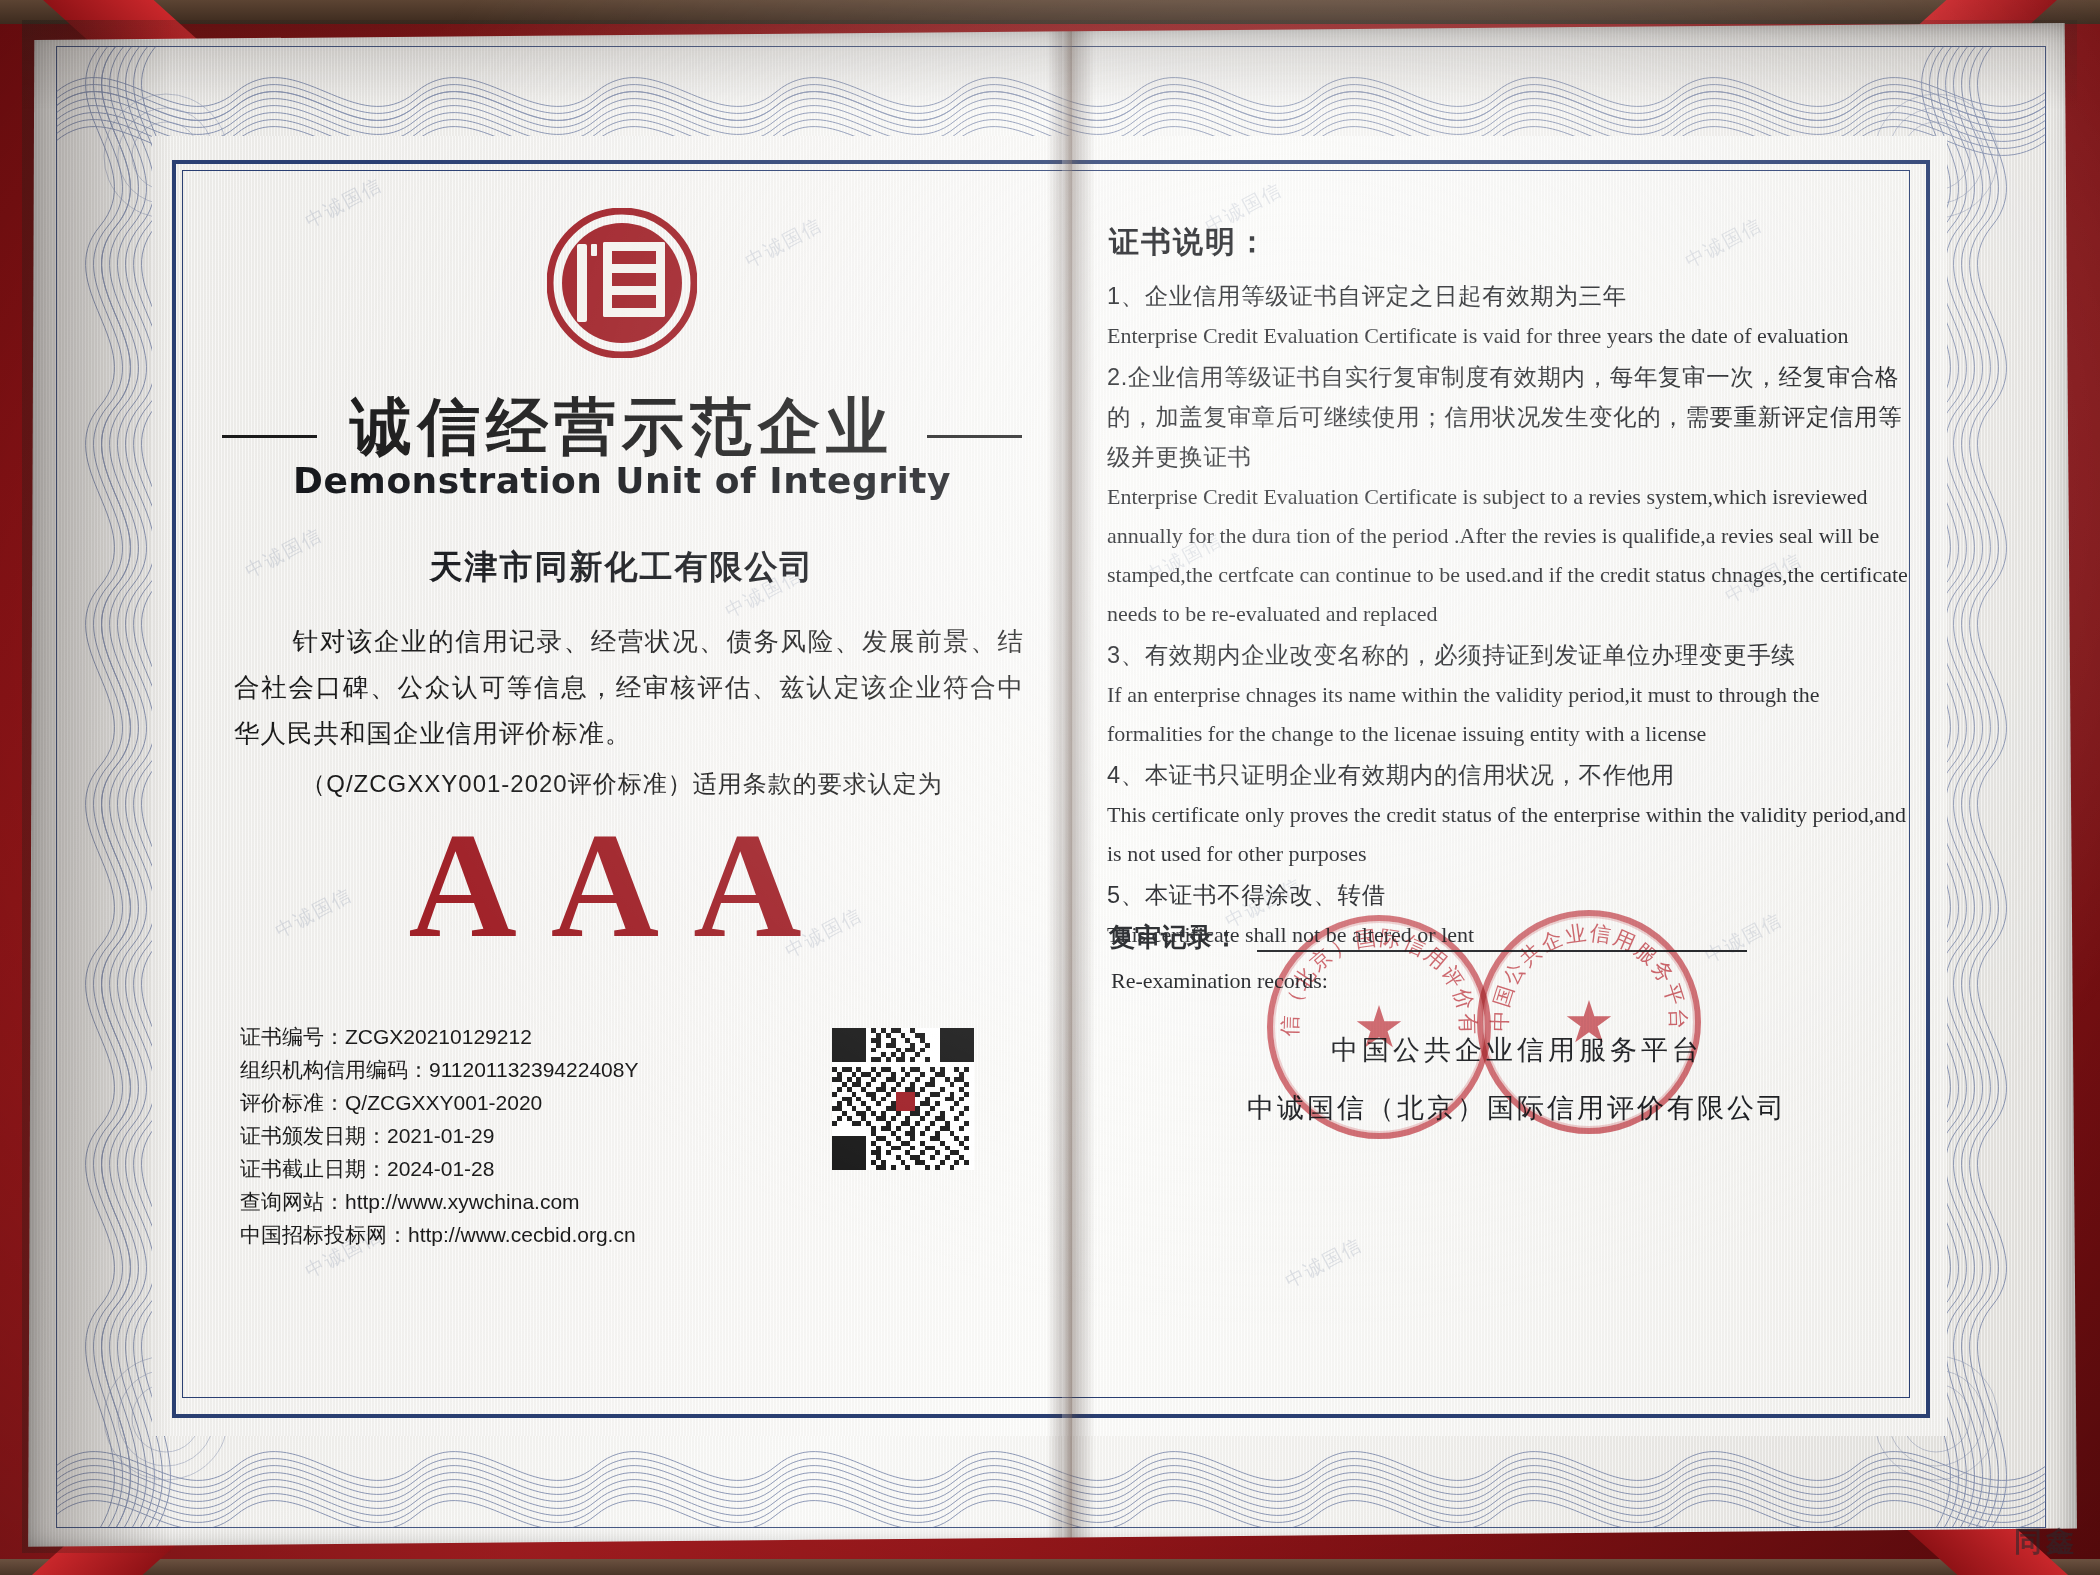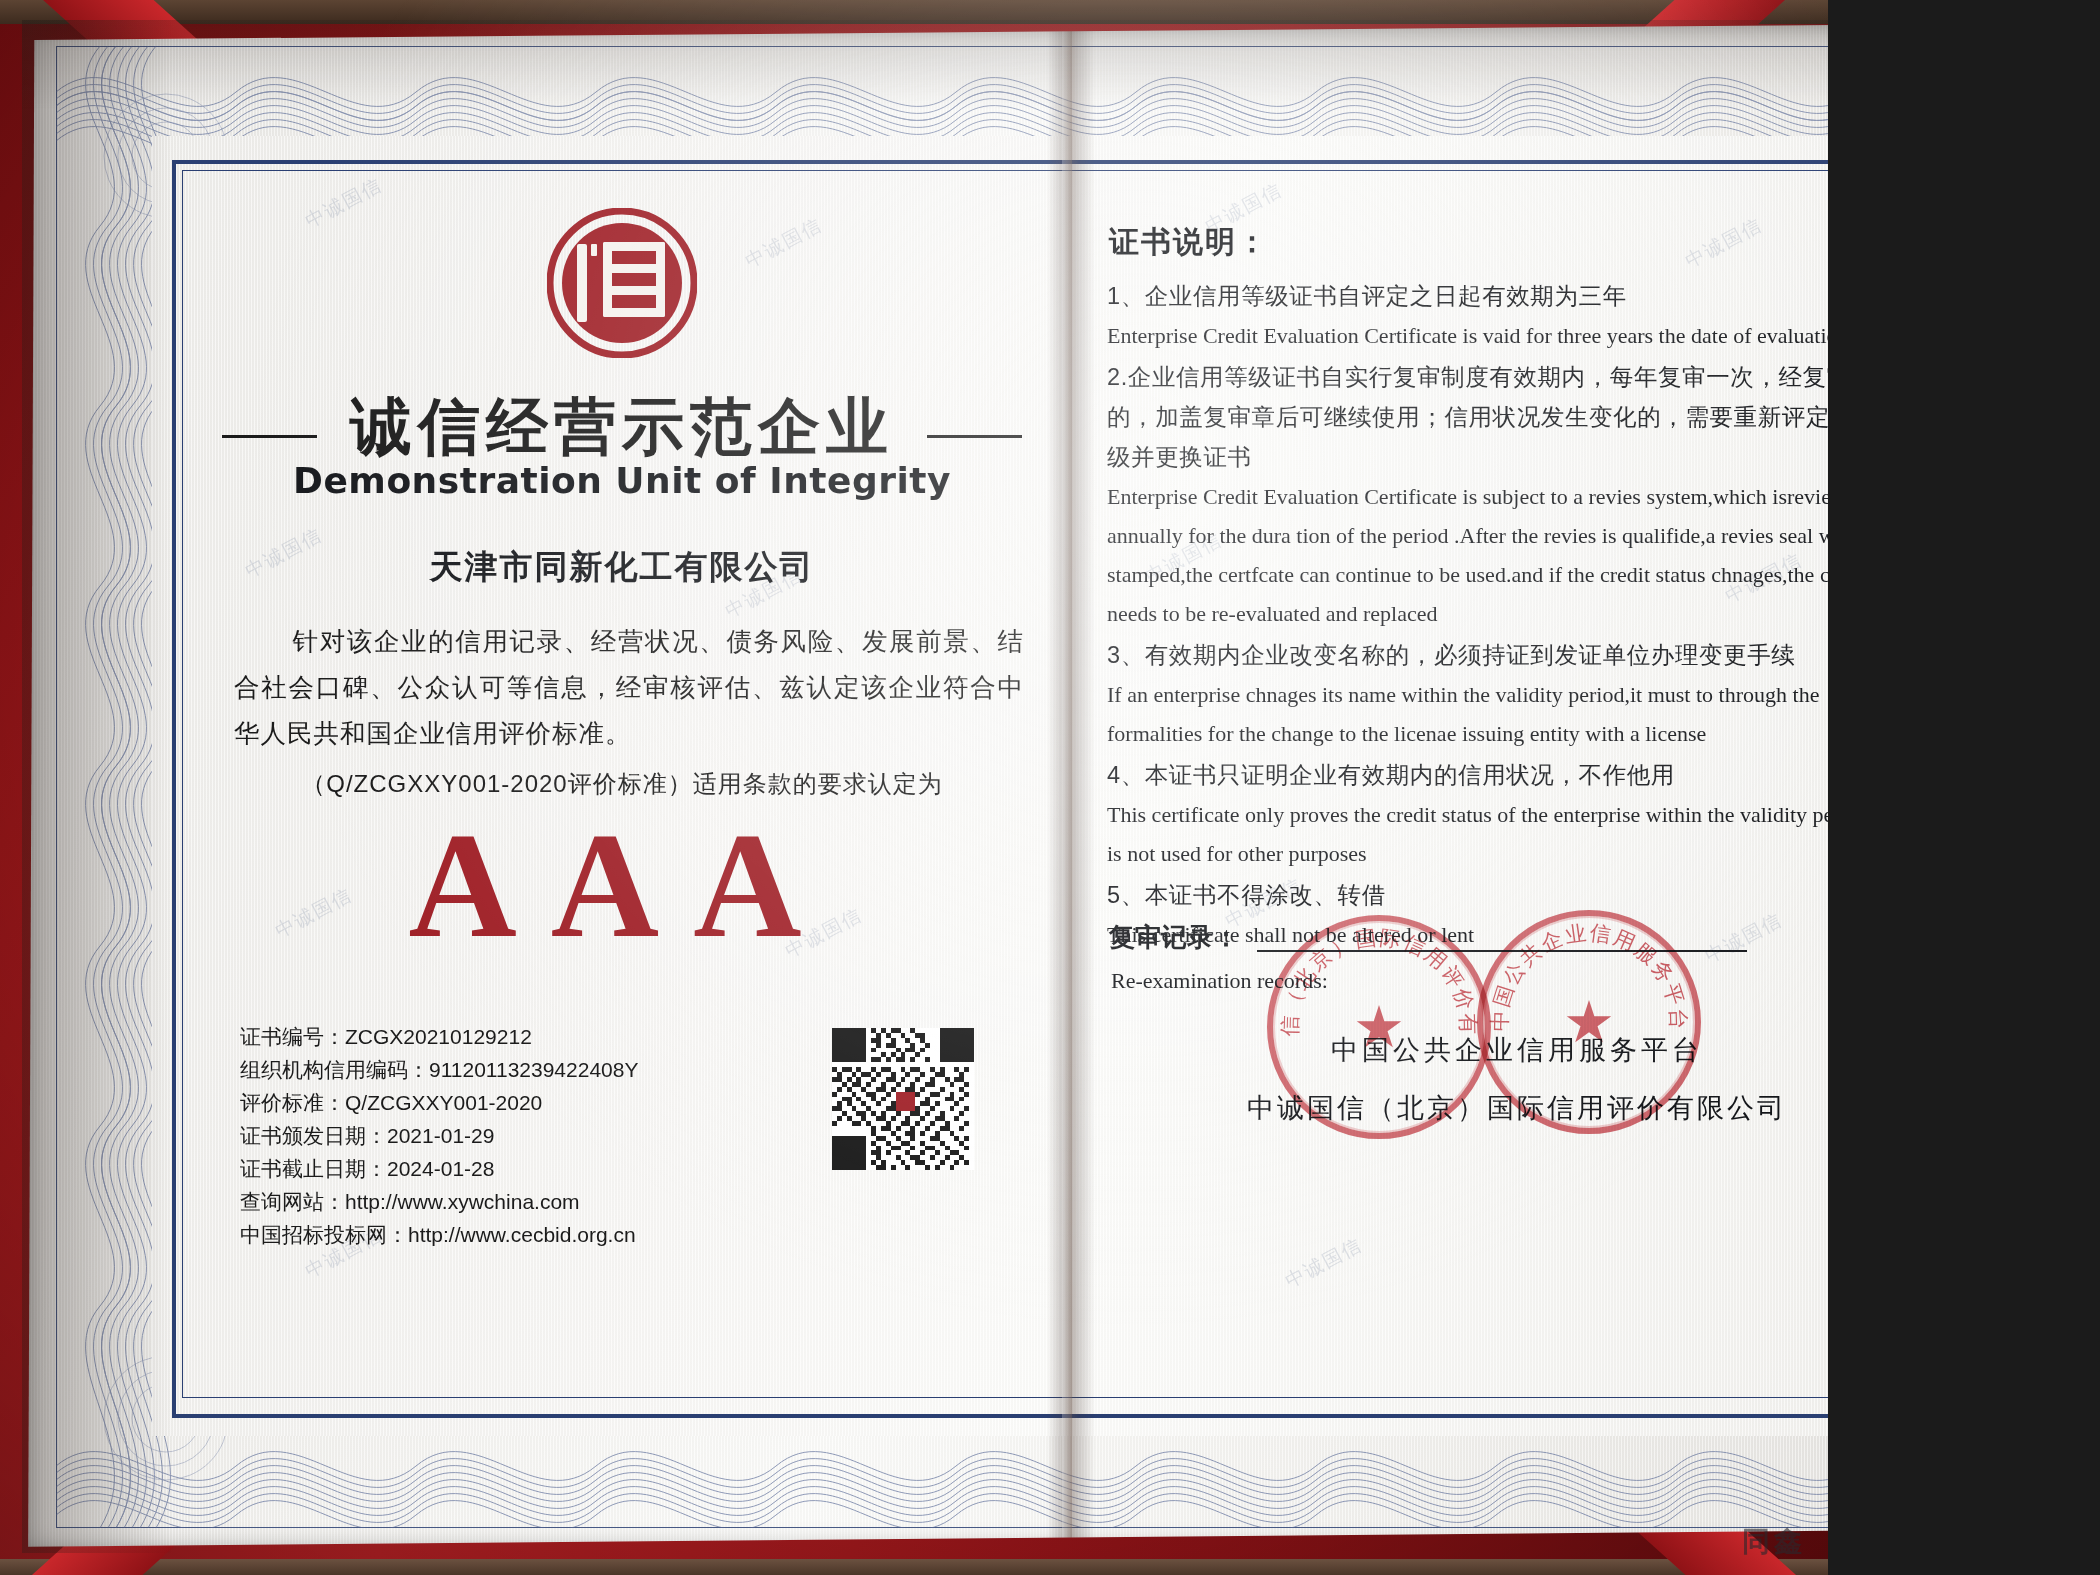--- a/index.html
+++ b/index.html
@@ -1,18 +1,18 @@
 <!DOCTYPE html>
 <html><head>
 <meta charset="utf-8">
 <style>
   html,body{margin:0;padding:0;background:#1b1b1b;}
   body{width:2100px;height:1575px;overflow:hidden;font-family:"Liberation Sans",sans-serif;}
 
-  .stage{position:relative;width:1828px;height:1575px;
+  .stage{position:relative;width:2100px;height:1575px;
     background:
       linear-gradient(105deg,#b9b1a8 0%,#cfc8c0 18%,#ded7cf 40%,#d6cfc7 60%,#c3bbb2 85%,#a79f96 100%);
     overflow:hidden;}
 
   
   .folder{position:absolute;inset:0;background:
       linear-gradient(125deg,#8c1013 0%,#ab1a1d 25%,#c52327 50%,#9d1519 75%,#7d0e11 100%);}
   .folder-dark{position:absolute;inset:0;
     background:radial-gradient(ellipse at 50% 45%, rgba(0,0,0,0) 40%, rgba(0,0,0,.35) 100%);}
 

